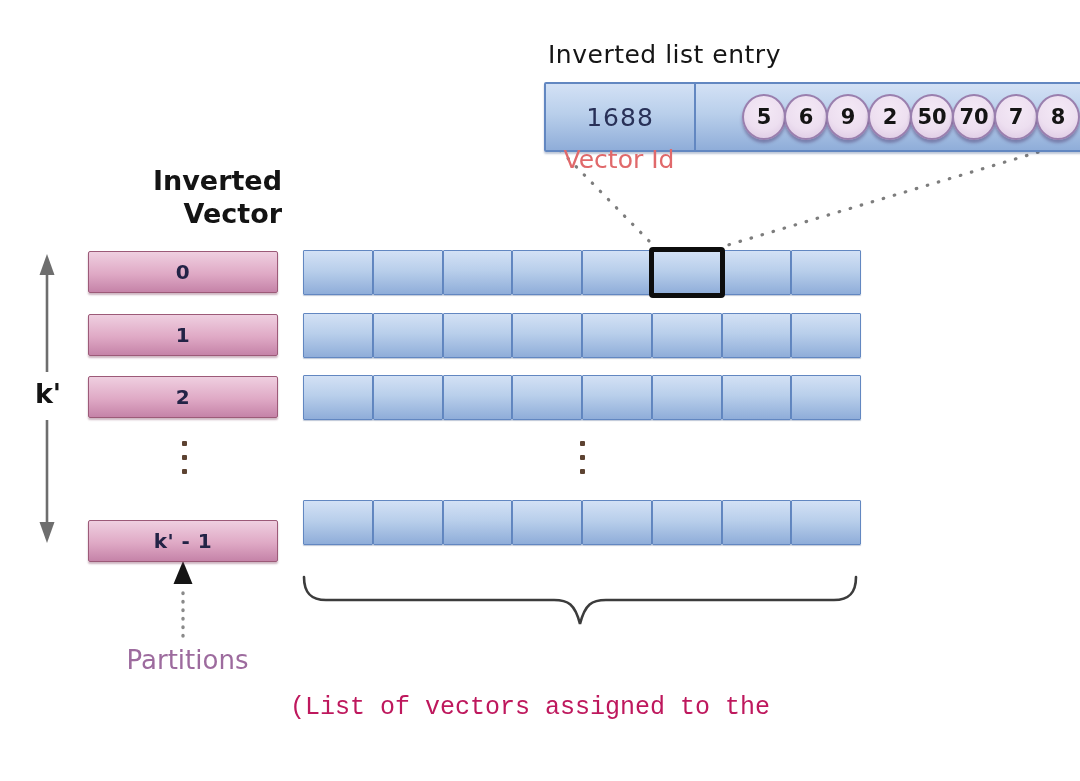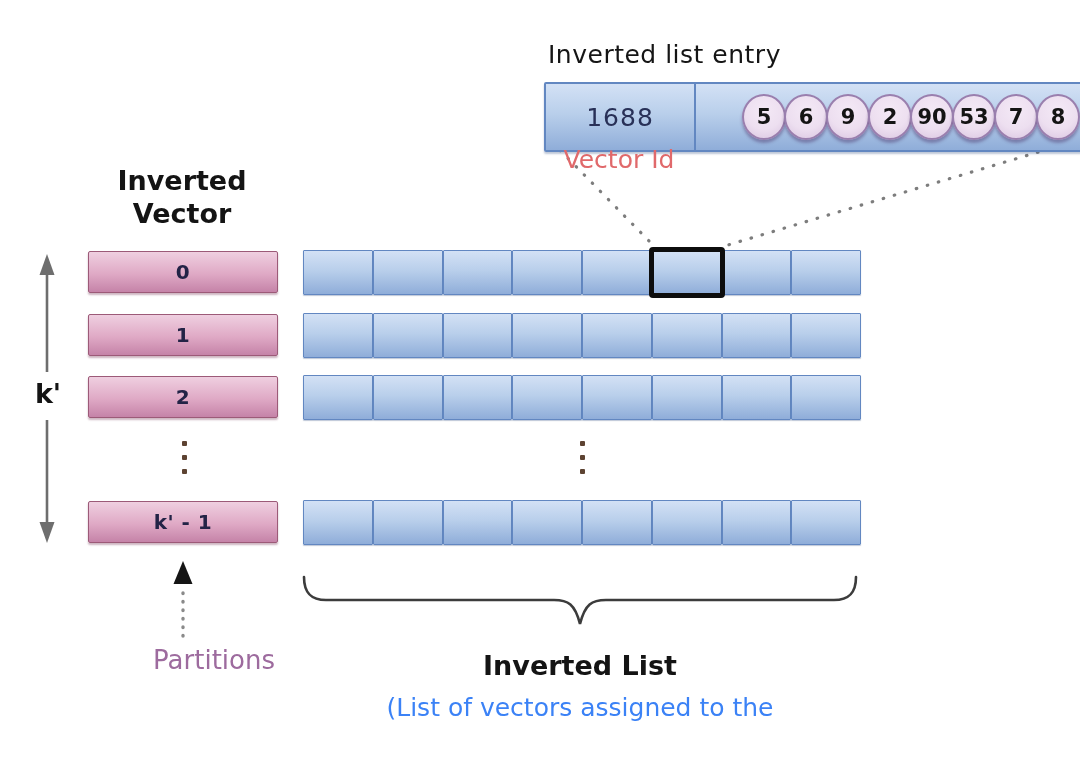--- a/index.html
+++ b/index.html
@@ -29,51 +29,51 @@
     border:2px solid var(--circle-border,#9a7fae);
     box-shadow:0 3px 3px rgba(80,60,110,.45);
     display:flex;align-items:center;justify-content:center;
     font-size:21px;font-weight:bold;color:#141414;flex:0 0 auto;margin:0 -1px;
   }
   .field-label{font-size:25px;color:var(--label-red,#e0696b);text-align:center;}
   .vector-id-label{left:524px;top:145px;width:150px;text-align:center;}
   .pq-code-label{left:793px;top:145px;width:160px;}
 
   
-  .index-title{left:62px;top:164px;width:200px;text-align:center;
+  .index-title{left:62px;top:164px;width:200px;text-align:right;
     font-size:27px;font-weight:bold;line-height:33px;color:#141414;}
   .k-label{left:10px;top:378px;width:36px;text-align:center;font-size:27px;font-weight:bold;color:#141414;}
   .pbox{
     position:absolute;left:68px;width:190px;height:42px;box-sizing:border-box;
     border:1.5px solid var(--p-border,#9c5a78);border-radius:2px;
     background:linear-gradient(180deg,var(--p-top,#efcfe0) 0%,#dfa9c5 55%,var(--p-bottom,#c583a8) 100%);
     box-shadow:0 2px 2px rgba(130,70,100,.4);
     display:flex;align-items:center;justify-content:center;
     font-size:20px;font-weight:bold;color:#232346;letter-spacing:.5px;
   }
-  .partitions-label{left:80px;top:645px;width:175px;text-align:right;
+  .partitions-label{left:80px;top:645px;width:175px;text-align:center;
     font-size:26px;color:var(--label-mauve,#9d6b9e);}
 
   
   .lrow{position:absolute;left:283px;width:558px;height:45px;display:flex;}
   .lcell{
     flex:1;box-sizing:border-box;border:1px solid var(--cell-border,#6287c1);border-radius:1px;
     background:linear-gradient(180deg,var(--cell-top,#d3e1f5) 0%,#b9cfeb 45%,var(--cell-bottom,#8fadd9) 100%);
     box-shadow:0 1px 1px rgba(70,95,140,.35);
   }
   .lcell.hl{position:relative;z-index:2;outline:5px solid var(--hl,#0d0d0d);outline-offset:-2px;}
 
   
   .vdots{position:absolute;top:441px;display:flex;flex-direction:column;gap:9px;}
   .vdots i{width:5px;height:5px;background:#5d4332;border-radius:1px;}
 
   
   .caption-title{left:300px;top:650px;width:520px;text-align:center;
     font-size:27px;font-weight:bold;color:#141414;}
-  .caption-line{left:270px;width:580px;text-align:center;font-size:25px;color:#3b82f6;}
+  .caption-line{left:270px;width:580px;font-size:25px;color:#be185d;font-family:Liberation Mono, monospace;}
   .caption-line1{top:693px;}
   .caption-line2{top:731px;}
 
   svg.overlay{position:absolute;left:0;top:0;width:1080px;height:781px;pointer-events:none;}
 </style>
 </head>
 <body>
 
 <div id="stage">
 
@@ -95,38 +95,38 @@
   </svg>
 
   <div class="abs entry-title">Inverted list entry</div>
   <div class="abs entry-box">
     <div class="vector-id-cell">1688</div>
     <div class="pq-list">
         <span class="pqc">5</span>
         <span class="pqc">6</span>
         <span class="pqc">9</span>
         <span class="pqc">2</span>
-        <span class="pqc">90</span>
-        <span class="pqc">53</span>
+        <span class="pqc">50</span>
+        <span class="pqc">70</span>
         <span class="pqc">7</span>
         <span class="pqc">8</span>
       </div>
   </div>
   <div class="abs field-label vector-id-label">Vector Id</div>
 
   <div class="abs index-title">
     <span>Inverted</span><br>
     <span>Vector</span>
   </div>
   <div class="abs k-label">k'</div>
   <div>
       <div class="pbox" style="top: 251px;">0</div>
       <div class="pbox" style="top: 314px;">1</div>
       <div class="pbox" style="top: 376px;">2</div>
-      <div class="pbox" style="top: 501px;">k' - 1</div>
+      <div class="pbox" style="top: 520px;">k' - 1</div>
     </div>
   <div class="vdots" style="left:162px">
       <i></i>
       <i></i>
       <i></i>
     </div>
   <div class="abs partitions-label">Partitions</div>
 
   <div>
       <div class="lrow" style="top: 250px;">
@@ -169,16 +169,15 @@
         <div class="lcell"></div>
         <div class="lcell"></div>
       </div>
     </div>
   <div class="vdots" style="left:560px">
       <i></i>
       <i></i>
       <i></i>
     </div>
 
-  <div class="abs caption-title">Inverted List</div>
   <div class="abs caption-line caption-line1">(List of vectors assigned to the</div>
 
 </div>
 
 </body></html>

